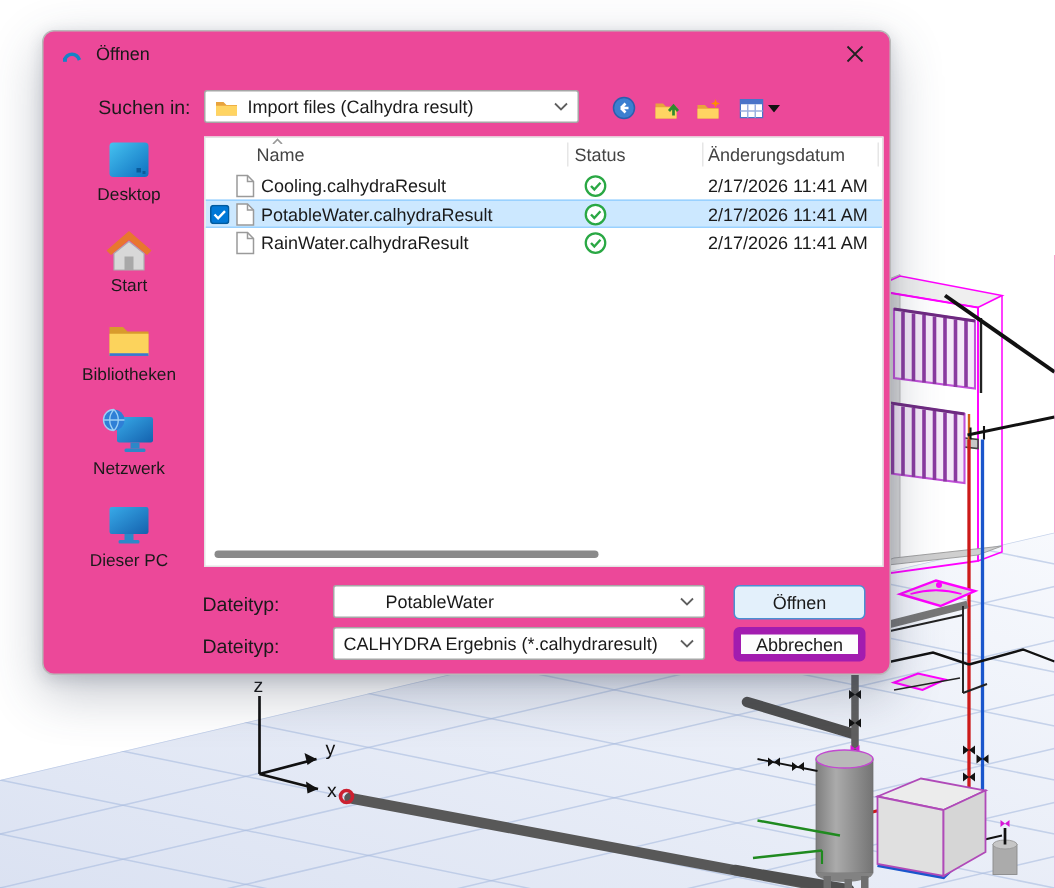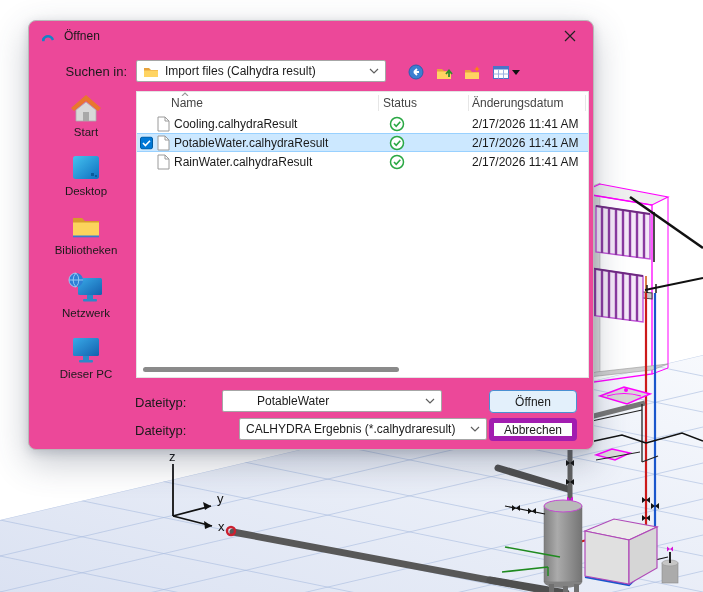--- a/index.html
+++ b/index.html
@@ -58,22 +58,22 @@
   .c-check{left:3px;}
   .c-icon{left:20px;}
   .c-name{left:37px;font-size:12px;white-space:nowrap;}
   .c-status{left:252px;}
   .c-date{left:335px;font-size:12px;white-space:nowrap;}
   .hscroll{position:absolute;left:6px;bottom:5px;width:256px;height:5px;border-radius:3px;background:#8a8a8a;}
 
   
   .lbl-filename{position:absolute;left:106px;top:374px;}
   .lbl-filetype{position:absolute;left:106px;top:402px;}
-  .combo-filename{left:193px;top:369px;width:220px;padding-left:34px;}
-  .combo-filetype{left:210px;top:397px;width:248px;justify-content:center;}
+  .combo-filename{left:193px;top:369px;width:248px;padding-left:34px;}
+  .combo-filetype{left:193px;top:397px;width:248px;justify-content:center;}
   .btn{
     position:absolute;width:88px;height:23px;display:flex;align-items:center;justify-content:center;
     font-size:12px;border-radius:4px;box-sizing:border-box;
   }
   .btn-open{left:460px;top:369px;background:#e3f0fb;border:1px solid #4a90d2;}
   .btn-cancel{left:460px;top:397px;background:#fdfdfd;border:5px solid #a21caf;}
 </style>
 </head>
 <body>
 
@@ -293,40 +293,40 @@
         <path d="M5.5,4.5 V13.5 M10.5,4.5 V13.5 M0.5,9 H15.5" stroke="#9ab0e0" stroke-width="1"></path>
       </svg>
       <svg width="8" height="5">
         <polygon points="0,0 8,0 4,5" fill="#111"></polygon>
       </svg>
     </div>
   </div>
 
   <div class="sidebar">
     <div class="side-item">
-      <svg width="34" height="30">
-        <polygon points="17,2 2,15 5,18 17,8 29,18 32,15" fill="#e8772e"></polygon>
-        <polygon points="7,17 17,9 27,17 27,28 7,28" fill="#d8d8d8" stroke="#adadad" stroke-width="0.8"></polygon>
-        <rect x="14" y="19" width="6" height="9" fill="#a8a8a8"></rect>
-      </svg>
-      <span class="cap">Start</span>
-    </div>
-    <div class="side-item">
       <svg width="34" height="28">
         <defs>
             <linearGradient id="dsk" x1="0" y1="0" x2="1" y2="1">
           <stop offset="0" stop-color="#45c2f0"></stop>
               <stop offset="1" stop-color="#0f70c0"></stop>
             </linearGradient>
           </defs>
         <rect x="4" y="2" width="26" height="23" rx="2.5" fill="url(#dsk)"></rect>
         <rect x="22" y="19" width="3" height="3" fill="#0a5a9a"></rect>
           <rect x="26" y="21" width="2" height="2" fill="#0a5a9a"></rect>
       </svg>
       <span class="cap">Desktop</span>
+    </div>
+    <div class="side-item">
+      <svg width="34" height="30">
+        <polygon points="17,2 2,15 5,18 17,8 29,18 32,15" fill="#e8772e"></polygon>
+        <polygon points="7,17 17,9 27,17 27,28 7,28" fill="#d8d8d8" stroke="#adadad" stroke-width="0.8"></polygon>
+        <rect x="14" y="19" width="6" height="9" fill="#a8a8a8"></rect>
+      </svg>
+      <span class="cap">Start</span>
     </div>
     <div class="side-item">
       <svg width="34" height="28">
         <path d="M4,5 L13,5 L16,8 L30,8 L30,24 L4,24 Z" fill="#d89b2c"></path>
         <path d="M4,9.5 L30,9.5 L30,24 L4,24 Z" fill="#fcd35c"></path>
         <rect x="4" y="22.5" width="26" height="1.8" fill="#3a78d0"></rect>
       </svg>
       <span class="cap">Bibliotheken</span>
     </div>
     <div class="side-item">

